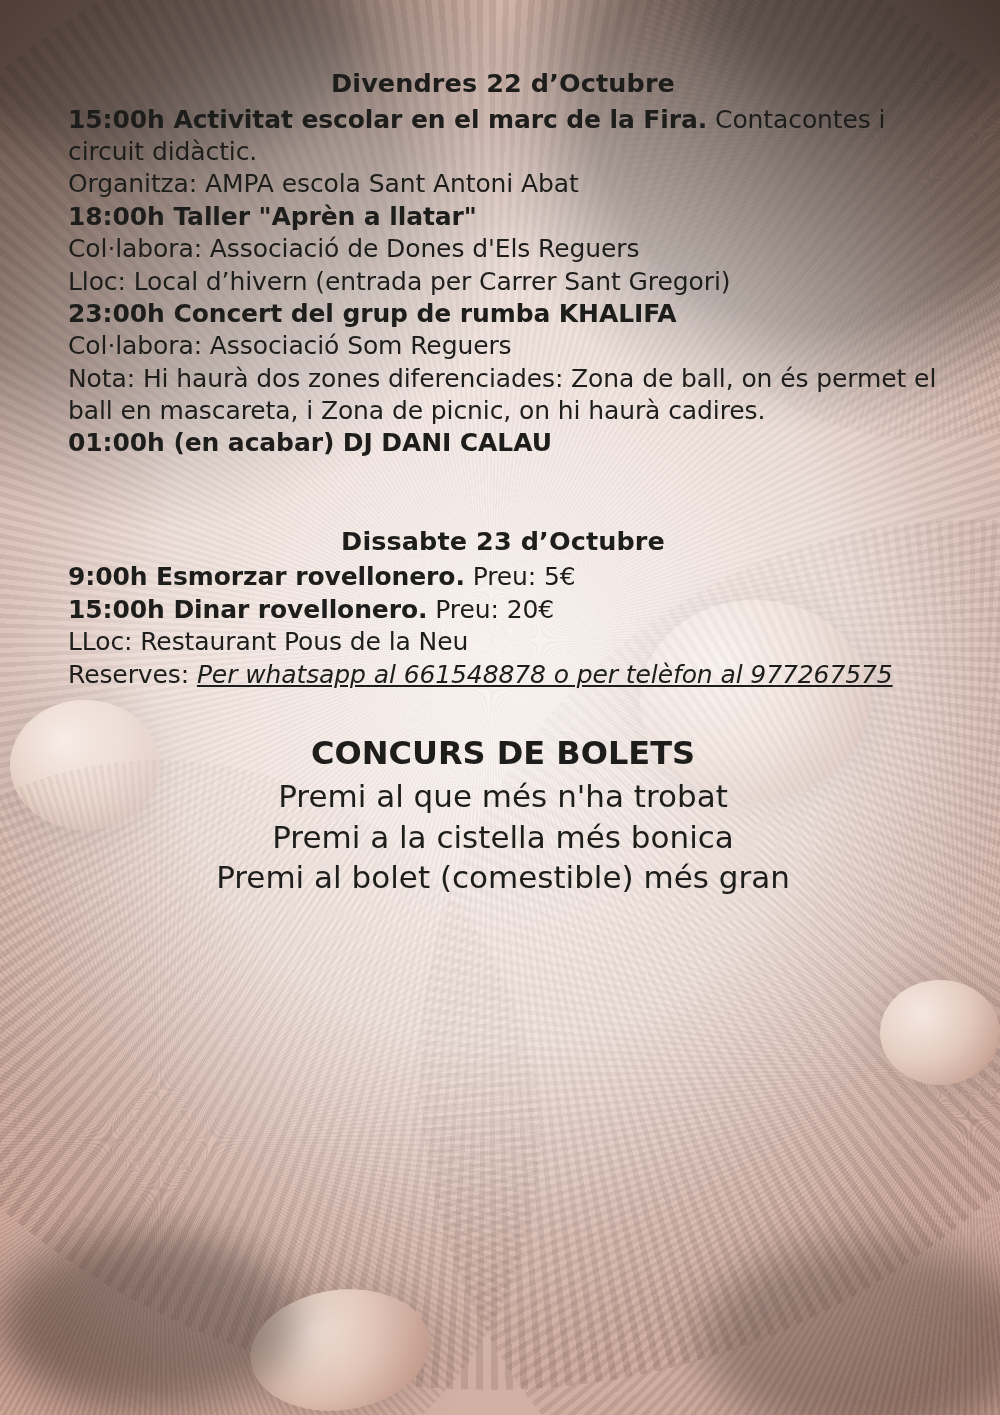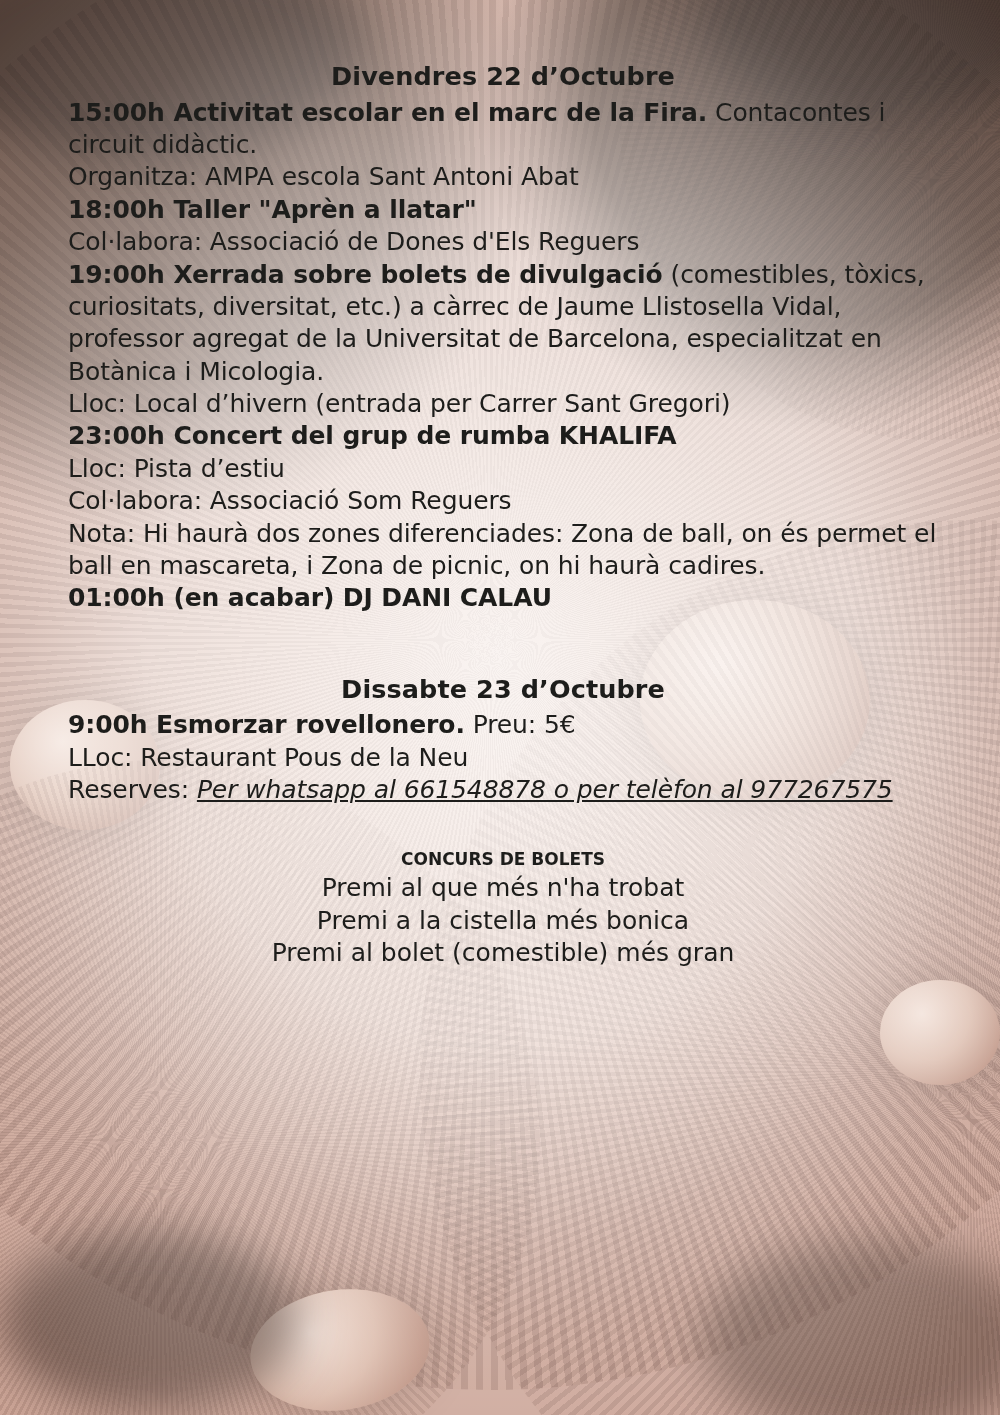--- a/index.html
+++ b/index.html
@@ -83,21 +83,21 @@
     padding: 60px 62px 20px 68px;
     box-sizing: border-box;
     color: #1d1d1b;
   }
 
   .day-heading {
     text-align: center;
     font-weight: bold;
     font-size: 25.5px;
     line-height: 1.28;
-    margin: 0 0 4px 0;
+    margin: 7px 0 4px 0;
     letter-spacing: 0.1px;
   }
 
   .line {
     font-size: 25px;
     line-height: 1.295;
     margin: 0;
     text-align: left;
     letter-spacing: -0.1px;
   }
@@ -105,26 +105,26 @@
   .u { text-decoration: underline; font-style: italic; }
 
   .spacer-block { height: 58px; }
 
   .contest {
     margin-top: 42px;
     text-align: center;
   }
   .contest-title {
     font-weight: bold;
-    font-size: 17px;
+    font-size: 32px;
     line-height: 1.3;
     margin: 0 0 2px 0;
   }
   .contest-line {
-    font-size: 25px;
+    font-size: 31px;
     line-height: 1.3;
     margin: 0;
   }
 </style>
 </head>
 <body>
 
 <div class="bg">
   <div class="dark-blob blob-1"></div>
   <div class="dark-blob blob-2"></div>
@@ -151,47 +151,44 @@
   <p class="line">
     <span>Organitza: AMPA escola Sant Antoni Abat</span>
   </p>
   <p class="line">
     <span class="b">18:00h Taller "Aprèn a llatar"</span>
   </p>
   <p class="line">
     <span>Col·labora: Associació de Dones d'Els Reguers</span>
   </p>
   <p class="line">
-    <span class="b">19:00h Xerrada sobre bolets de divulgació</span><span> (comestibles, tòxics, curiositats, diversitat, etc.) a càrrec de Jaume Llistosella Vidal, professor agregat de la Universitat de Barcelona, especialitzat en Botànica i Micologia.</span>
-  </p>
-  <p class="line">
     <span>Lloc: Local d’hivern (entrada per Carrer Sant Gregori)</span>
   </p>
   <p class="line">
     <span class="b">23:00h Concert del grup de rumba KHALIFA</span>
   </p>
   <p class="line">
-    <span>Lloc: Pista d’estiu</span>
-  </p>
-  <p class="line">
     <span>Col·labora: Associació Som Reguers</span>
   </p>
   <p class="line">
     <span>Nota:  Hi haurà dos zones diferenciades: Zona de ball, on és permet el ball en mascareta, i Zona de picnic, on hi haurà cadires.</span>
   </p>
   <p class="line">
     <span class="b">01:00h (en acabar) DJ DANI CALAU</span>
   </p>
 
   <div class="spacer-block"></div>
 
   <h2 class="day-heading">Dissabte 23 d’Octubre</h2>
 
   <p class="line">
     <span class="b">9:00h Esmorzar rovellonero.</span><span> Preu: 5€</span>
+  </p>
+  <p class="line">
+    <span class="b">15:00h Dinar rovellonero.</span><span> Preu: 20€</span>
   </p>
   <p class="line">
     <span>LLoc: Restaurant Pous de la Neu</span>
   </p>
   <p class="line">
     <span>Reserves: </span><span class="u">Per whatsapp al 661548878 o per telèfon al 977267575</span>
   </p>
 
   <div class="contest">
     <p class="contest-title">CONCURS DE BOLETS</p>

